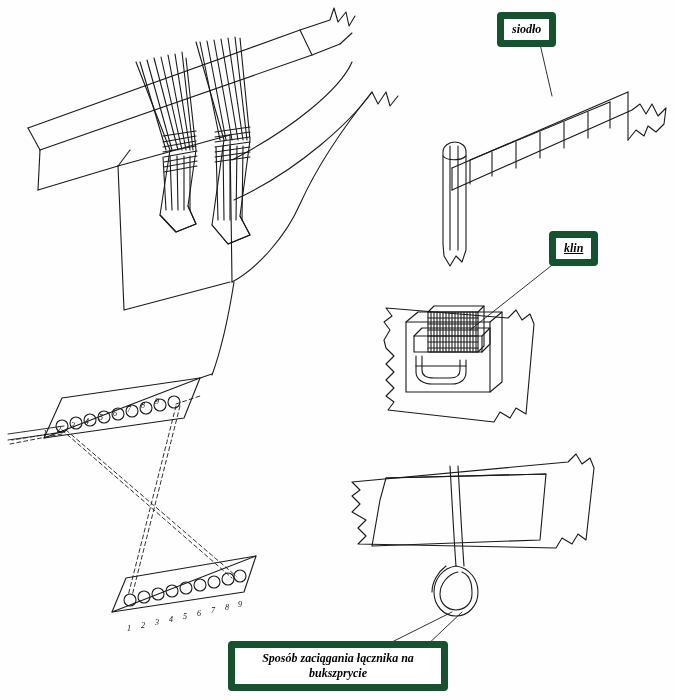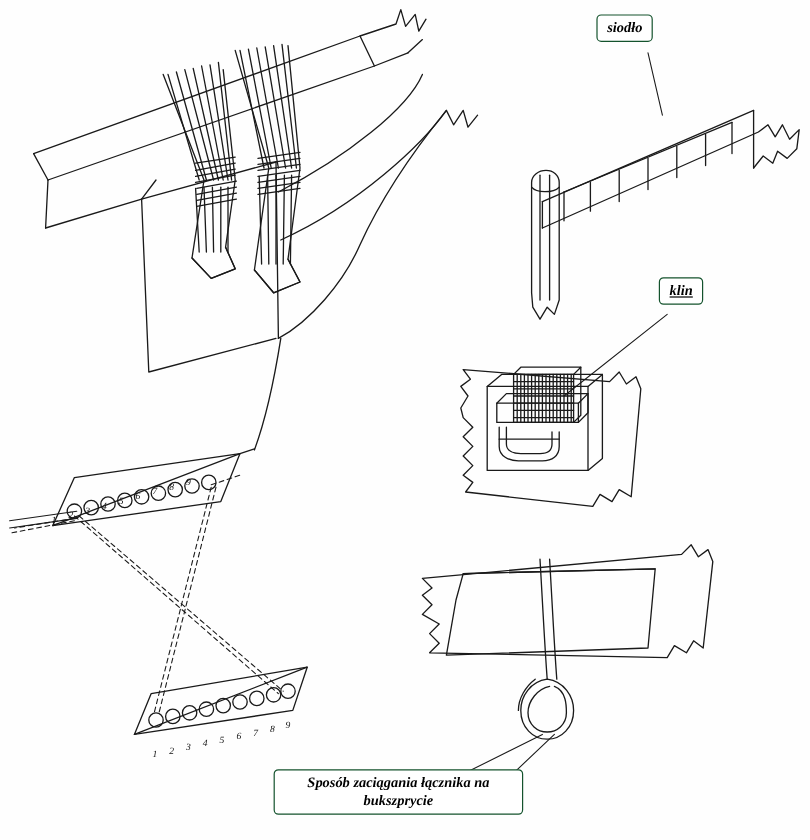--- a/index.html
+++ b/index.html
@@ -19,21 +19,21 @@
   }
   #page svg {
     position: absolute;
     top: 0;
     left: 0;
     width: 675px;
     height: 700px;
   }
   .callout {
     position: absolute;
-    border: 1px solid #14532d;
+    border: 7px solid #14532d;
     border-radius: 4px;
     background: #ffffff;
     font-style: italic;
     font-weight: bold;
     font-size: 12px;
     color: #000;
     text-align: center;
     padding: 3px 8px;
     line-height: 1.25;
     white-space: pre;

